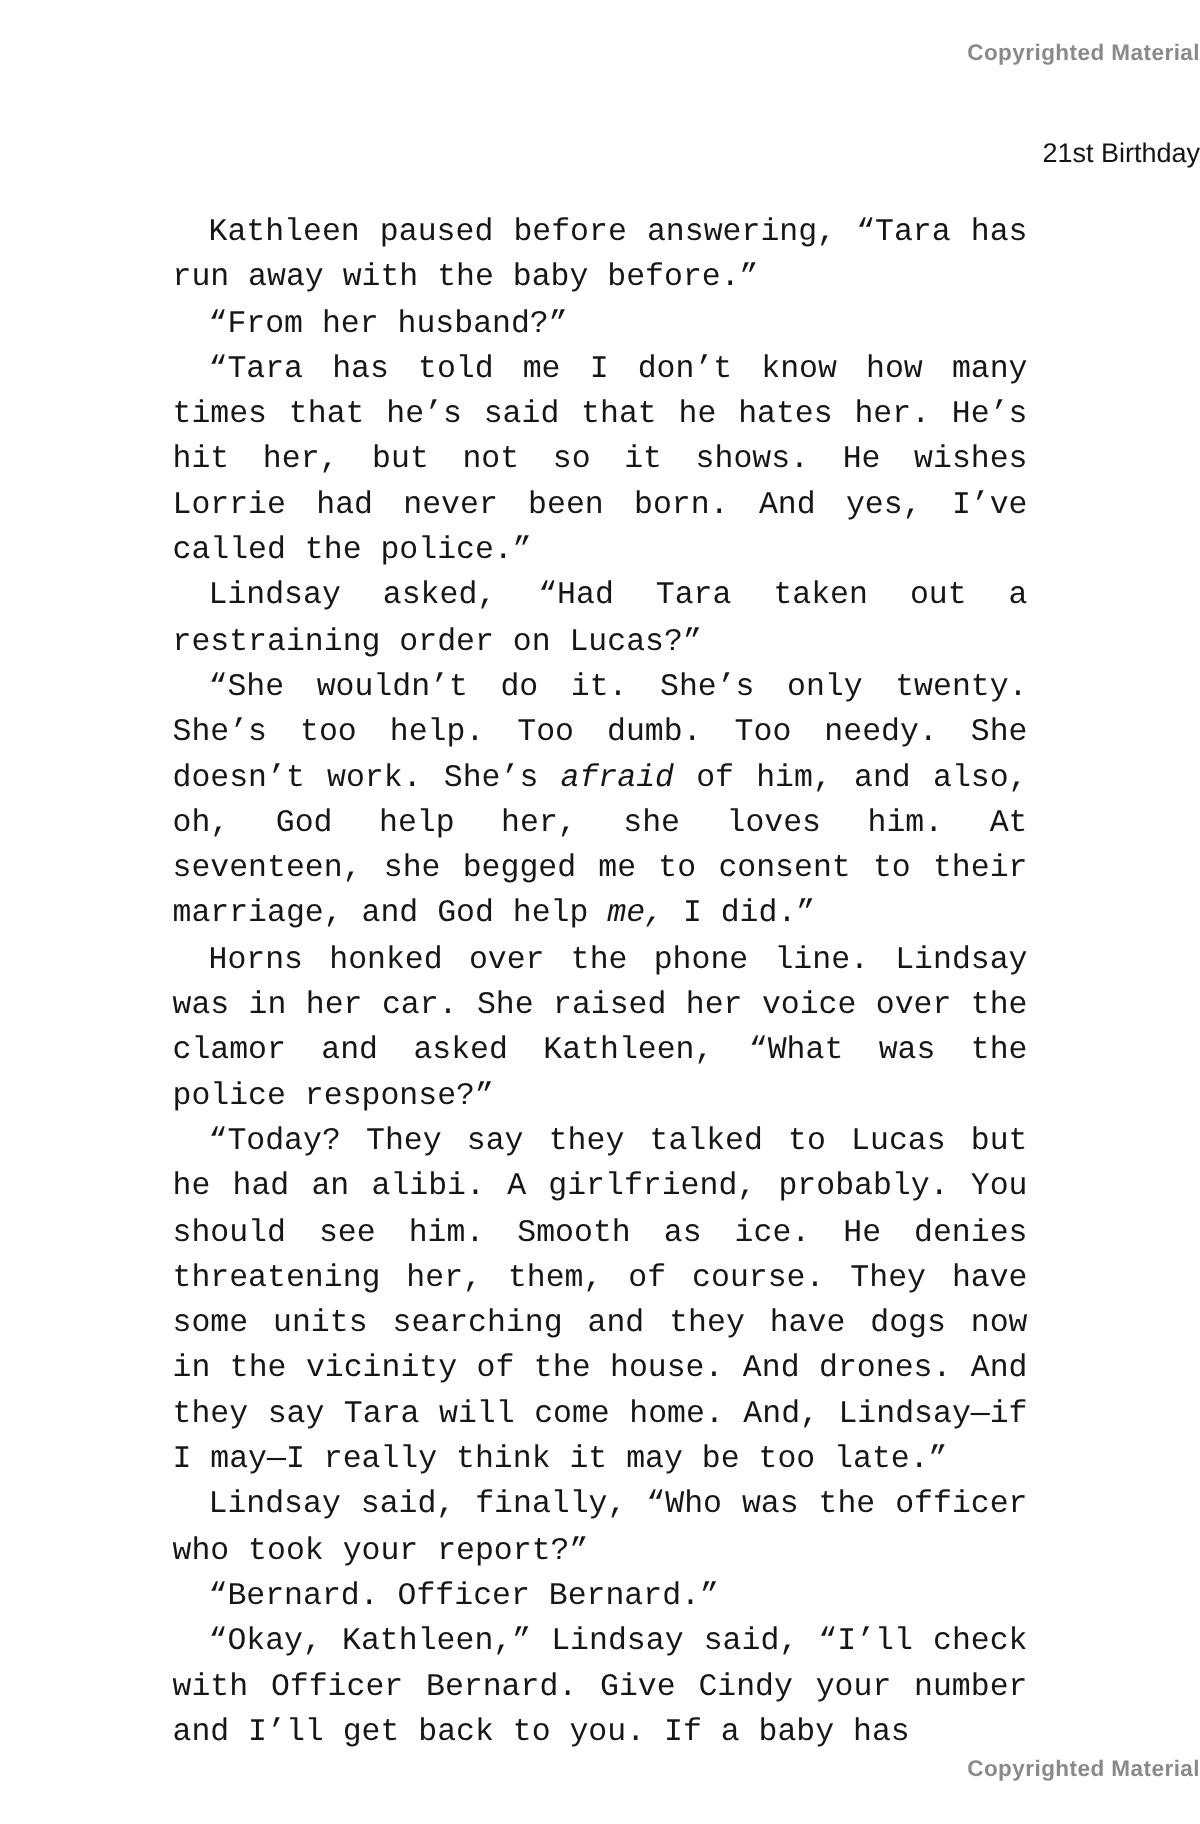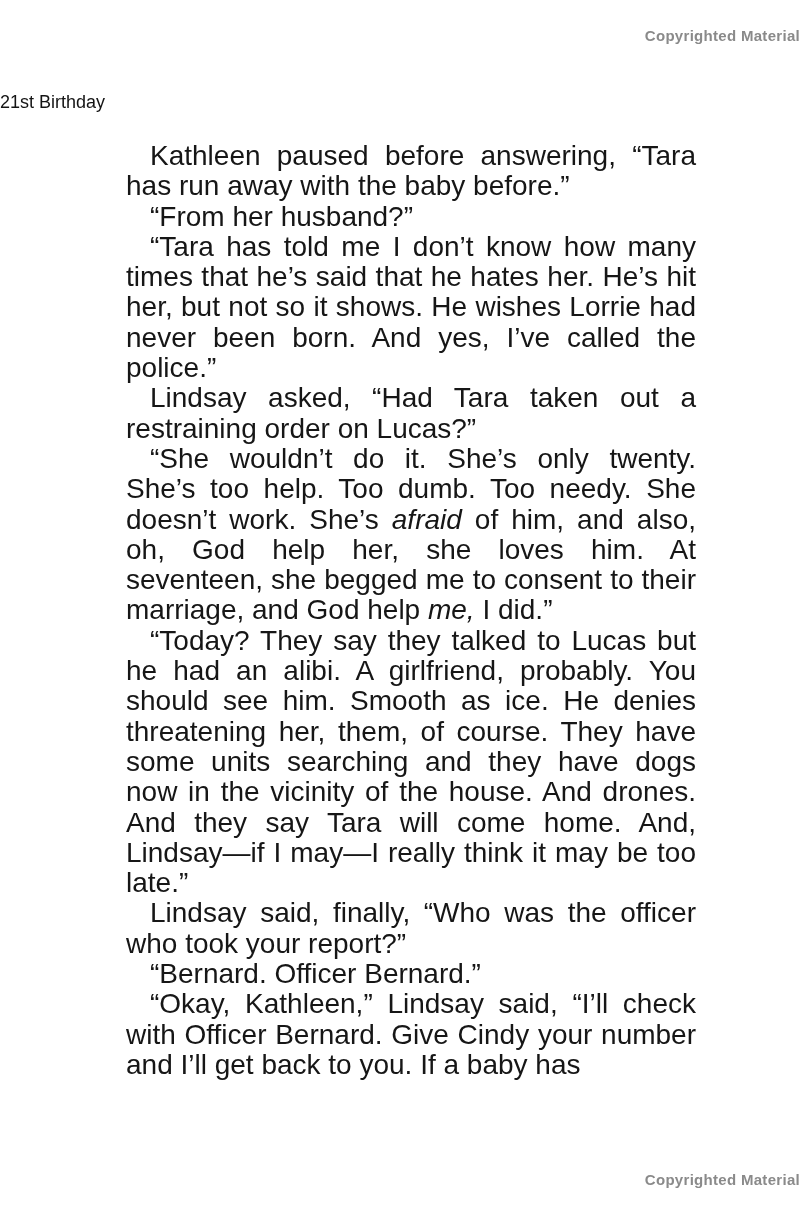--- a/index.html
+++ b/index.html
@@ -25,33 +25,33 @@
     letter-spacing: 0.3px;
     color: #8a8a8a;
   }
   .copyright-top { top: 27px; }
   .copyright-bottom { top: 1171px; }
   .running-head {
     position: absolute;
     top: 92px;
     left: 0;
     width: 100%;
-    text-align: left;
+    text-align: right;
     font-family: "Liberation Sans", sans-serif;
     font-weight: normal;
     font-size: 18px;
     color: #141414;
   }
   .page-body {
     position: absolute;
     top: 141px;
-    left: 126px;
+    left: 115px;
     width: 570px;
-    font-family: Liberation Sans, sans-serif;
-    font-size: 28px;
+    font-family: Liberation Mono, monospace;
+    font-size: 21px;
     line-height: 30.3px;
     text-align: justify;
     color: #161616;
   }
   .page-body p {
     margin: 0;
     padding: 0;
     text-indent: 24px;
   }
   .page-body em {
@@ -76,20 +76,21 @@
   <div class="copyright-notice copyright-top" style="color: rgb(138, 138, 138);">Copyrighted Material</div>
 
   <div class="running-head">21st Birthday</div>
 
   <div class="page-body" style="color: rgb(22, 22, 22);">
       <p><span>Kathleen paused before answering, “Tara has run away with the baby before.”</span></p>
       <p><span>“From her husband?”</span></p>
       <p><span>“Tara has told me I don’t know how many times that he’s said that he hates her. He’s hit her, but not so it shows. He wishes Lorrie had never been born. And yes, I’ve called the police.”</span></p>
       <p><span>Lindsay asked, “Had Tara taken out a restraining order on Lucas?”</span></p>
       <p><span>“She wouldn’t do it. She’s only twenty. She’s too help. Too dumb. Too needy. She doesn’t work. She’s </span><em>afraid</em><span> of him, and also, oh, God help her, she loves him. At seventeen, she begged me to consent to their marriage, and God help </span><em>me,</em><span> I did.”</span></p>
+      <p><span>Horns honked over the phone line. Lindsay was in her car. She raised her voice over the clamor and asked Kathleen, “What was the police response?”</span></p>
       <p><span>“Today? They say they talked to Lucas but he had an alibi. A girlfriend, probably. You should see him. Smooth as ice. He denies threatening her, them, of course. They have some units searching and they have dogs now in the vicinity of the house. And drones. And they say Tara will come home. And, Lindsay—if I may—I really think it may be too late.”</span></p>
       <p><span>Lindsay said, finally, “Who was the officer who took your report?”</span></p>
       <p><span>“Bernard. Officer Bernard.”</span></p>
       <p><span>“Okay, Kathleen,” Lindsay said, “I’ll check with Officer Bernard. Give Cindy your number and I’ll get back to you. If a baby has</span></p>
     </div>
 
 
   <div class="copyright-notice copyright-bottom" style="color: rgb(138, 138, 138);">Copyrighted Material</div>
 
 </div>

